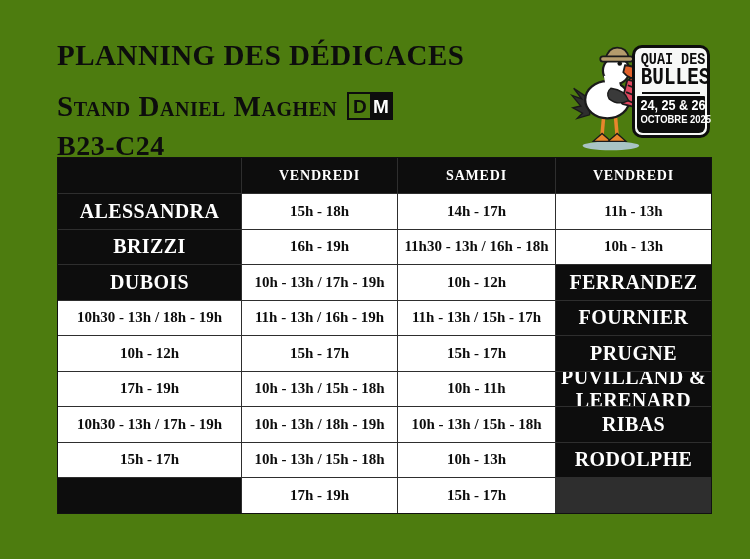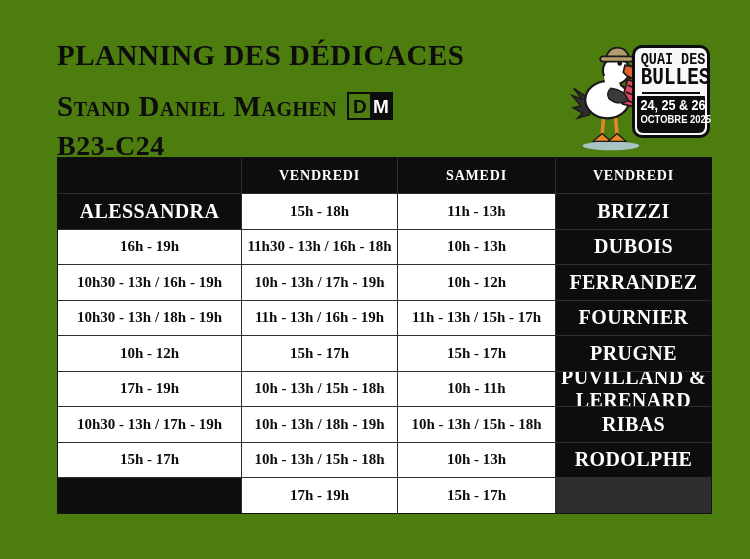--- a/index.html
+++ b/index.html
@@ -264,29 +264,29 @@
 
   <div class="schedule">
 
     <div class="cell head"></div>
     <div class="cell head">VENDREDI</div>
     <div class="cell head">SAMEDI</div>
     <div class="cell head">VENDREDI</div>
 
     <div class="cell black">ALESSANDRA</div>
     <div class="cell time">15h - 18h</div>
+    <div class="cell time">14h - 17h</div>
     <div class="cell time">11h - 13h</div>
 
     <div class="cell black">BRIZZI</div>
     <div class="cell time">16h - 19h</div>
     <div class="cell time">11h30 - 13h / 16h - 18h</div>
     <div class="cell time">10h - 13h</div>
 
     <div class="cell black">DUBOIS</div>
-    <div class="cell time">10h30 - 13h / 16h - 19h</div>
     <div class="cell time">10h - 13h / 17h - 19h</div>
     <div class="cell time">10h - 12h</div>
 
     <div class="cell black">FERRANDEZ</div>
     <div class="cell time">10h30 - 13h / 18h - 19h</div>
     <div class="cell time">11h - 13h / 16h - 19h</div>
     <div class="cell time">11h - 13h / 15h - 17h</div>
 
     <div class="cell black">FOURNIER</div>
     <div class="cell time">10h - 12h</div>

